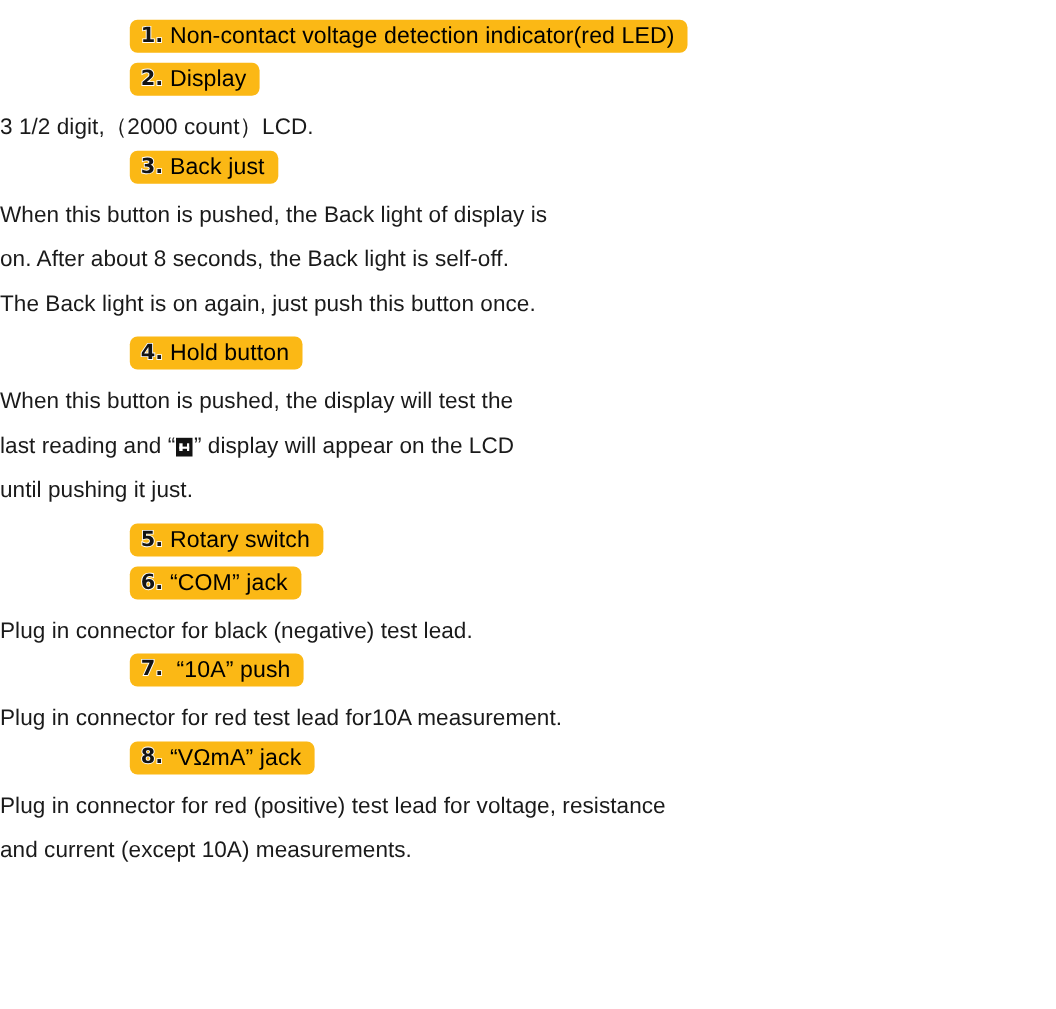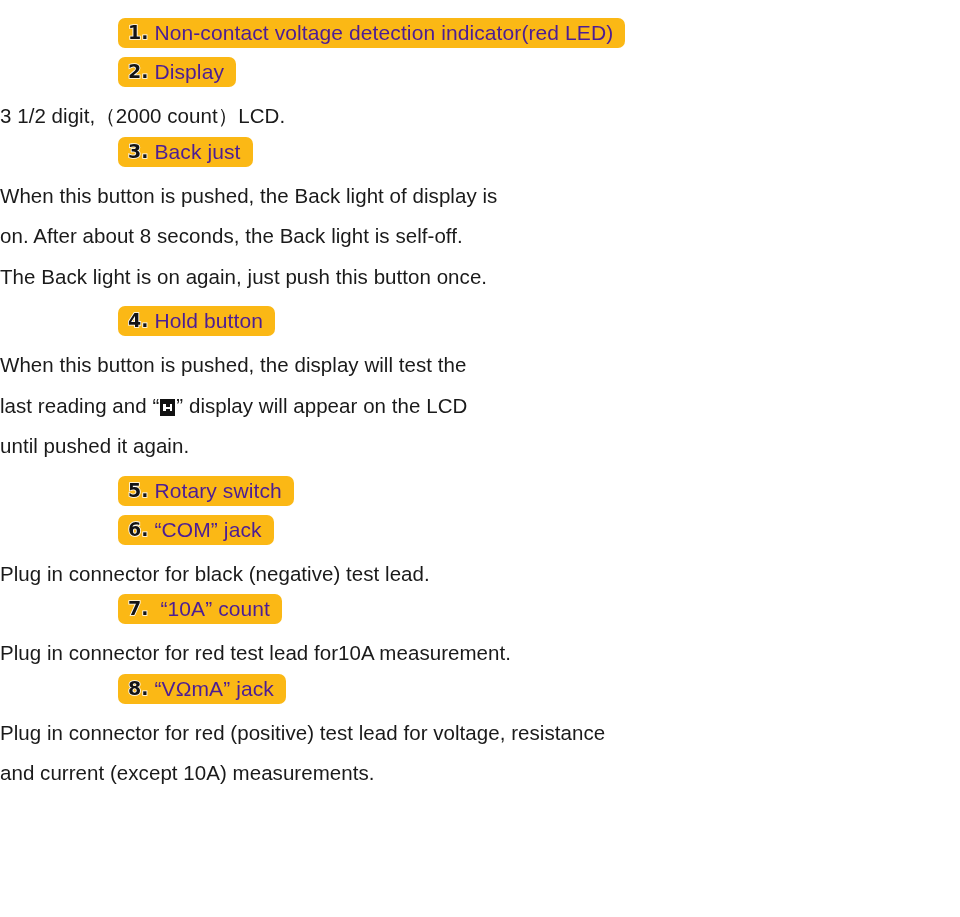--- a/index.html
+++ b/index.html
@@ -51,21 +51,21 @@
     paint-order: stroke fill;
     letter-spacing: 0px;
     margin-right: 6px;
     position: relative;
     top: 0px;
   }
 
   .heading-text {
     font-size: 21px;
     font-weight: 400;
-    color: #4c1d95;
+    color: #000000;
     letter-spacing: 0.1px;
     white-space: pre;
   }
 
   
   .body {
     margin-top: 0;
   }
 
   .body-line {
@@ -155,21 +155,21 @@
   <div class="section">
     <div class="heading-row">
       <span class="pill">
         <span class="num">4.</span><span class="heading-text">Hold button</span>
       </span>
     </div>
     <div class="gap-after-pill"></div>
     <div class="body">
       <div class="body-line">When this button is pushed, the display will test the</div>
       <div class="body-line"><span>last reading and “</span><span class="hold-symbol"><i></i></span><span>” display will appear on the LCD</span></div>
-      <div class="body-line">until pushed it again.</div>
+      <div class="body-line">until pushing it just.</div>
     </div>
   </div>
   <div class="gap-before-pill"></div>
 
   <div class="section">
     <div class="heading-row">
       <span class="pill">
         <span class="num">5.</span><span class="heading-text">Rotary switch</span>
       </span>
     </div>
@@ -184,21 +184,21 @@
     </div>
     <div class="gap-after-pill"></div>
     <div class="body">
       <div class="body-line">Plug in connector for black (negative) test lead.</div>
     </div>
   </div>
 
   <div class="section">
     <div class="heading-row">
       <span class="pill">
-        <span class="num">7.</span><span class="heading-text"> “10A” count</span>
+        <span class="num">7.</span><span class="heading-text"> “10A” push</span>
       </span>
     </div>
     <div class="gap-after-pill"></div>
     <div class="body">
       <div class="body-line">Plug in connector for red test lead for10A measurement.</div>
     </div>
   </div>
 
   <div class="section">
     <div class="heading-row">

